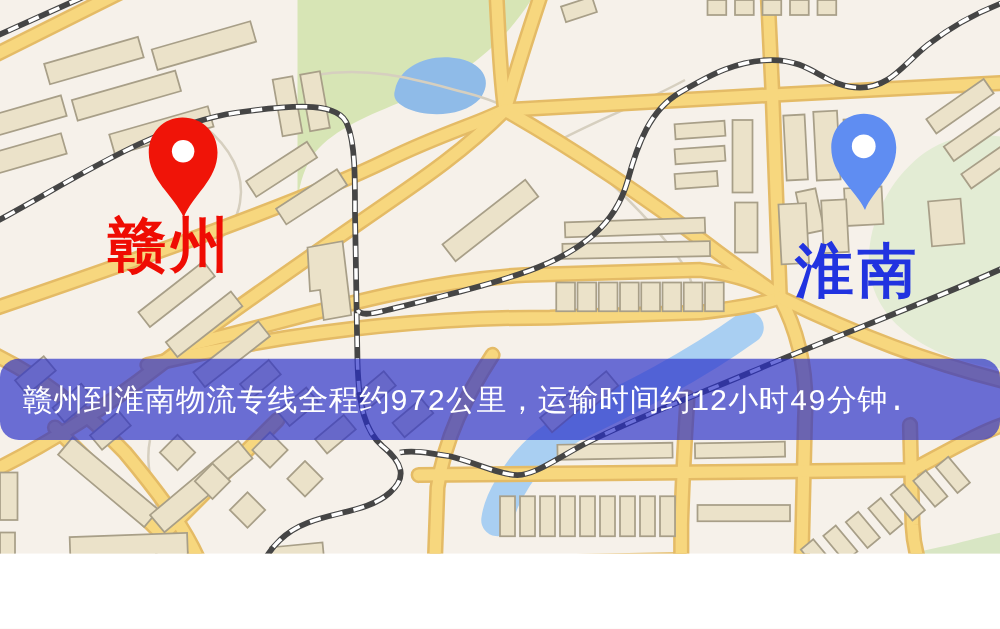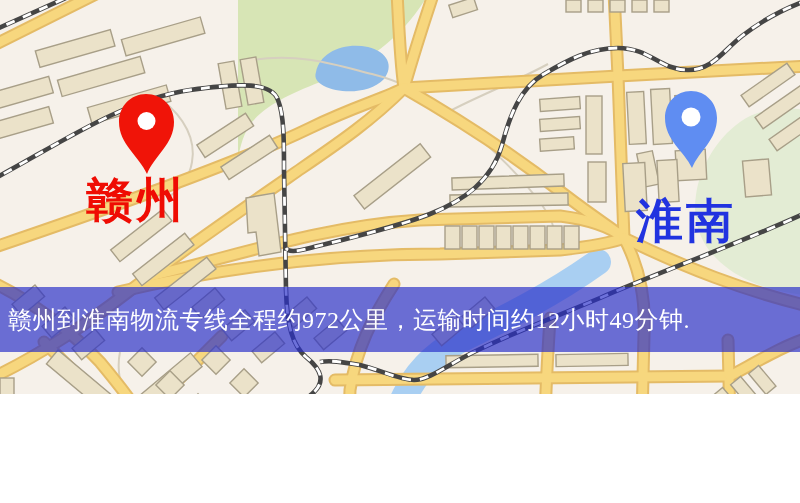--- a/index.html
+++ b/index.html
@@ -1,36 +1,36 @@
 <!DOCTYPE html>
 <html><head>
 <meta charset="utf-8">
 <style>
   html,body{margin:0;padding:0;background:#ffffff;}
   .stage{
-    position:relative;width:800px;height:394px;overflow:hidden;
+    position:relative;width:800px;height:443px;overflow:hidden;
     background:#f6f1ea;
-    font-family:Liberation Serif, serif;
+    font-family:Liberation Mono, monospace;
   }
   .stage svg{position:absolute;left:0;top:0;width:800px;height:503px;display:block;}
   .map-bg{z-index:1;}
   .pins{z-index:3;}
   .place-label{
     position:absolute;z-index:4;
     font-size:47px;font-weight:700;line-height:1;letter-spacing:3px;
     white-space:nowrap;
   }
   .place-label.origin{left:86px;top:177px;color:#ef0c03;}
   .place-label.dest{left:636px;top:179px;color:#2133e0;margin-top:19px;}
   .banner{
     position:absolute;z-index:5;left:0;top:287px;width:800px;height:65px;
     background:rgba(40,45,200,0.68);
     display:flex;align-items:center;
     color:#ffffff;font-size:24px;letter-spacing:0.5px;
-    padding-left:8px;box-sizing:border-box;
+    padding-left:18px;box-sizing:border-box;border-radius:15px;
   }
 </style>
 </head>
 <body>
 
 <div class="stage">
 
   <svg class="map-bg" viewBox="0 0 800 503">
 
     <g>

